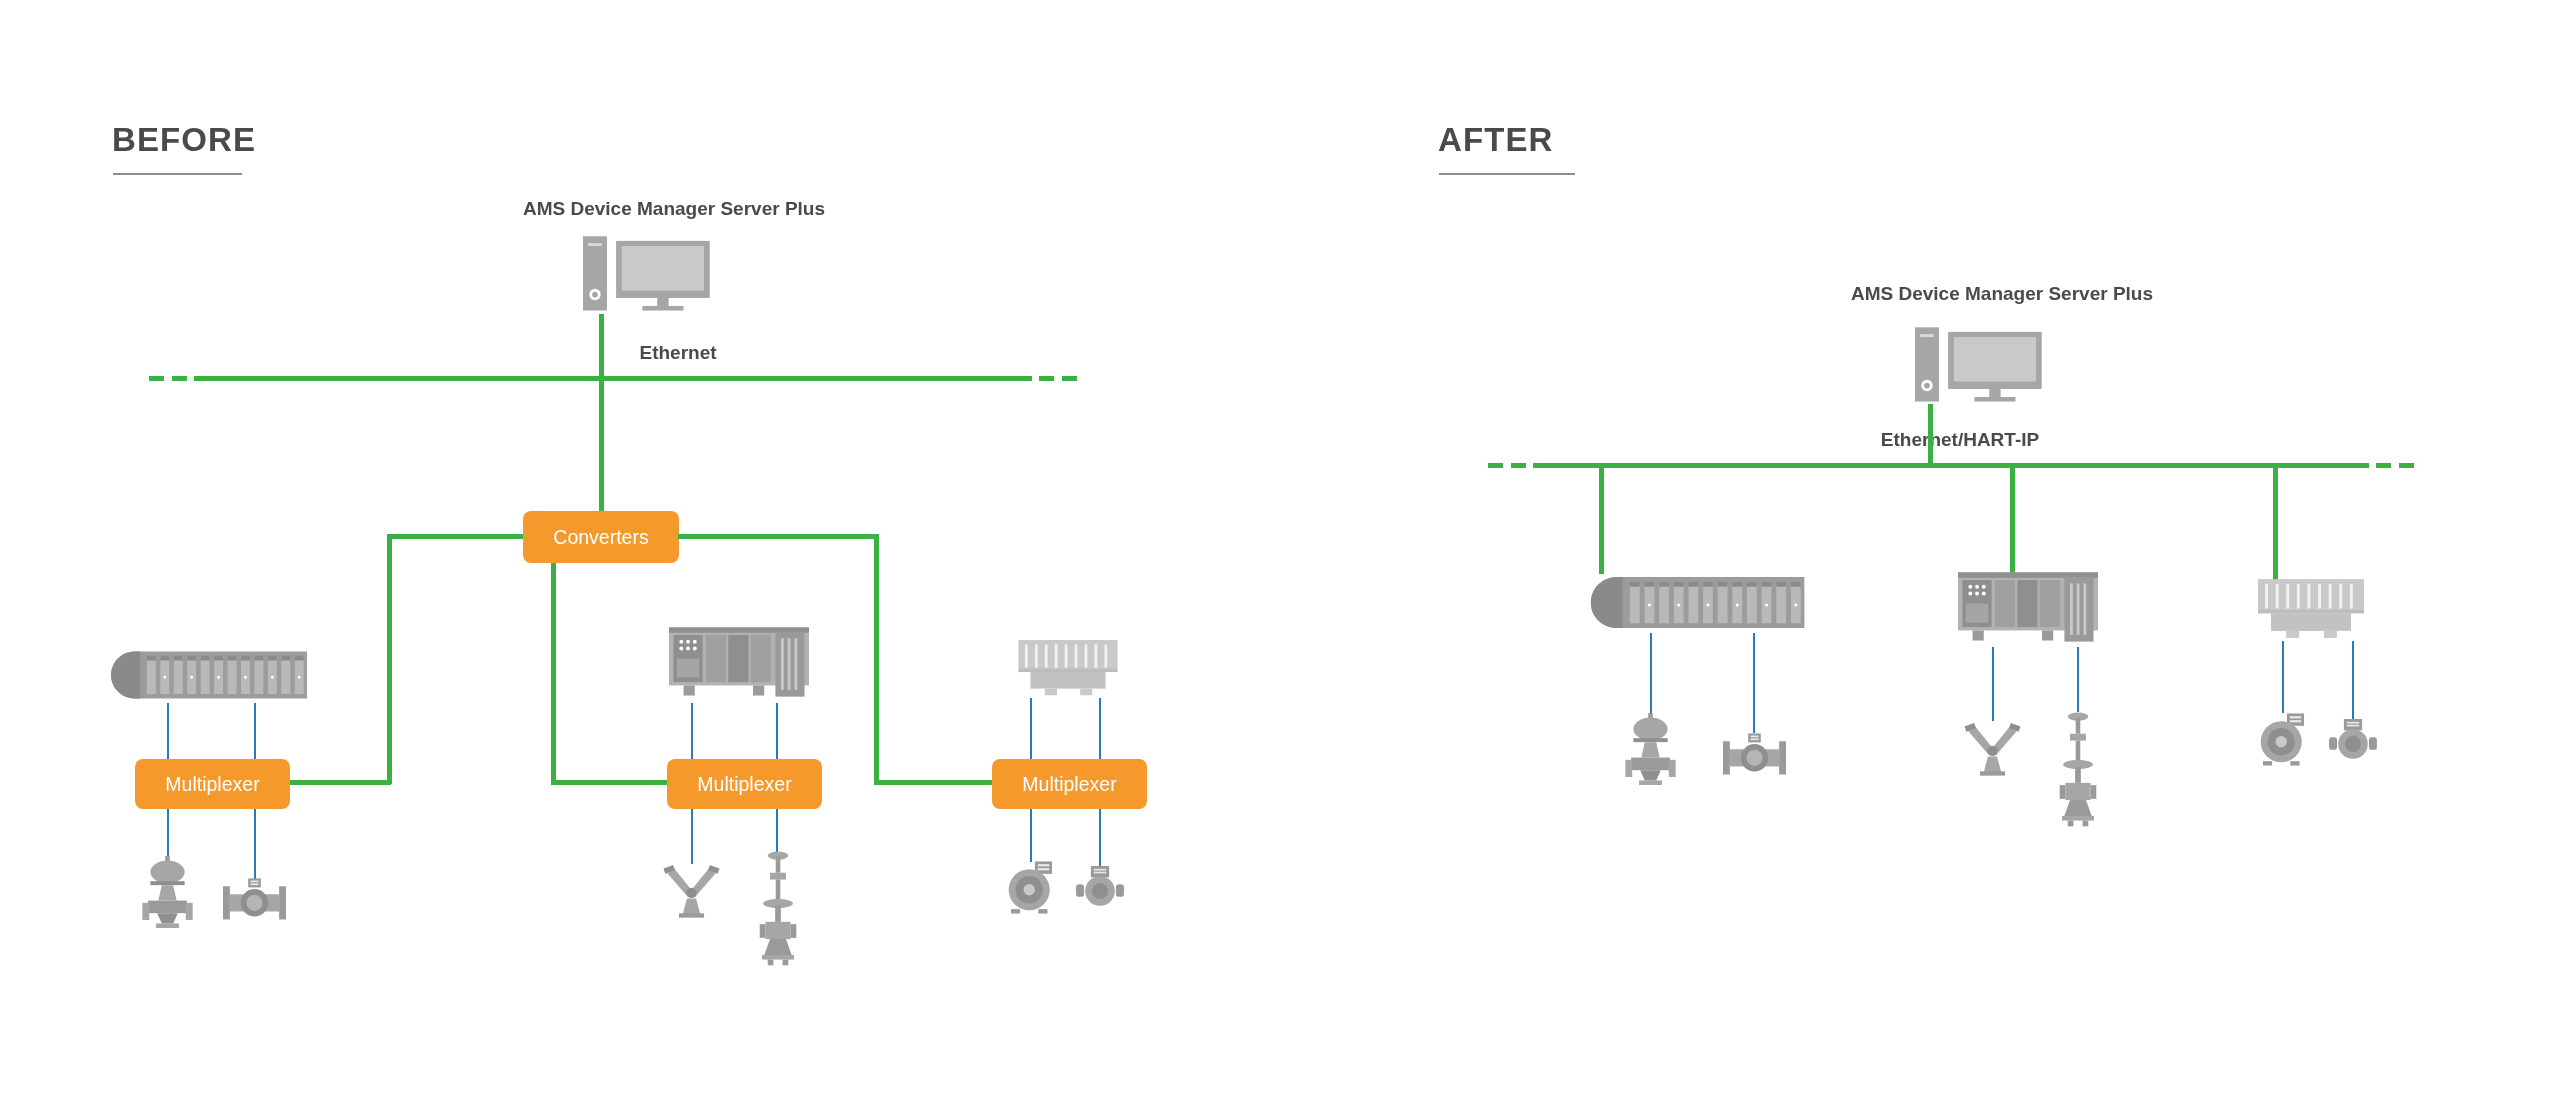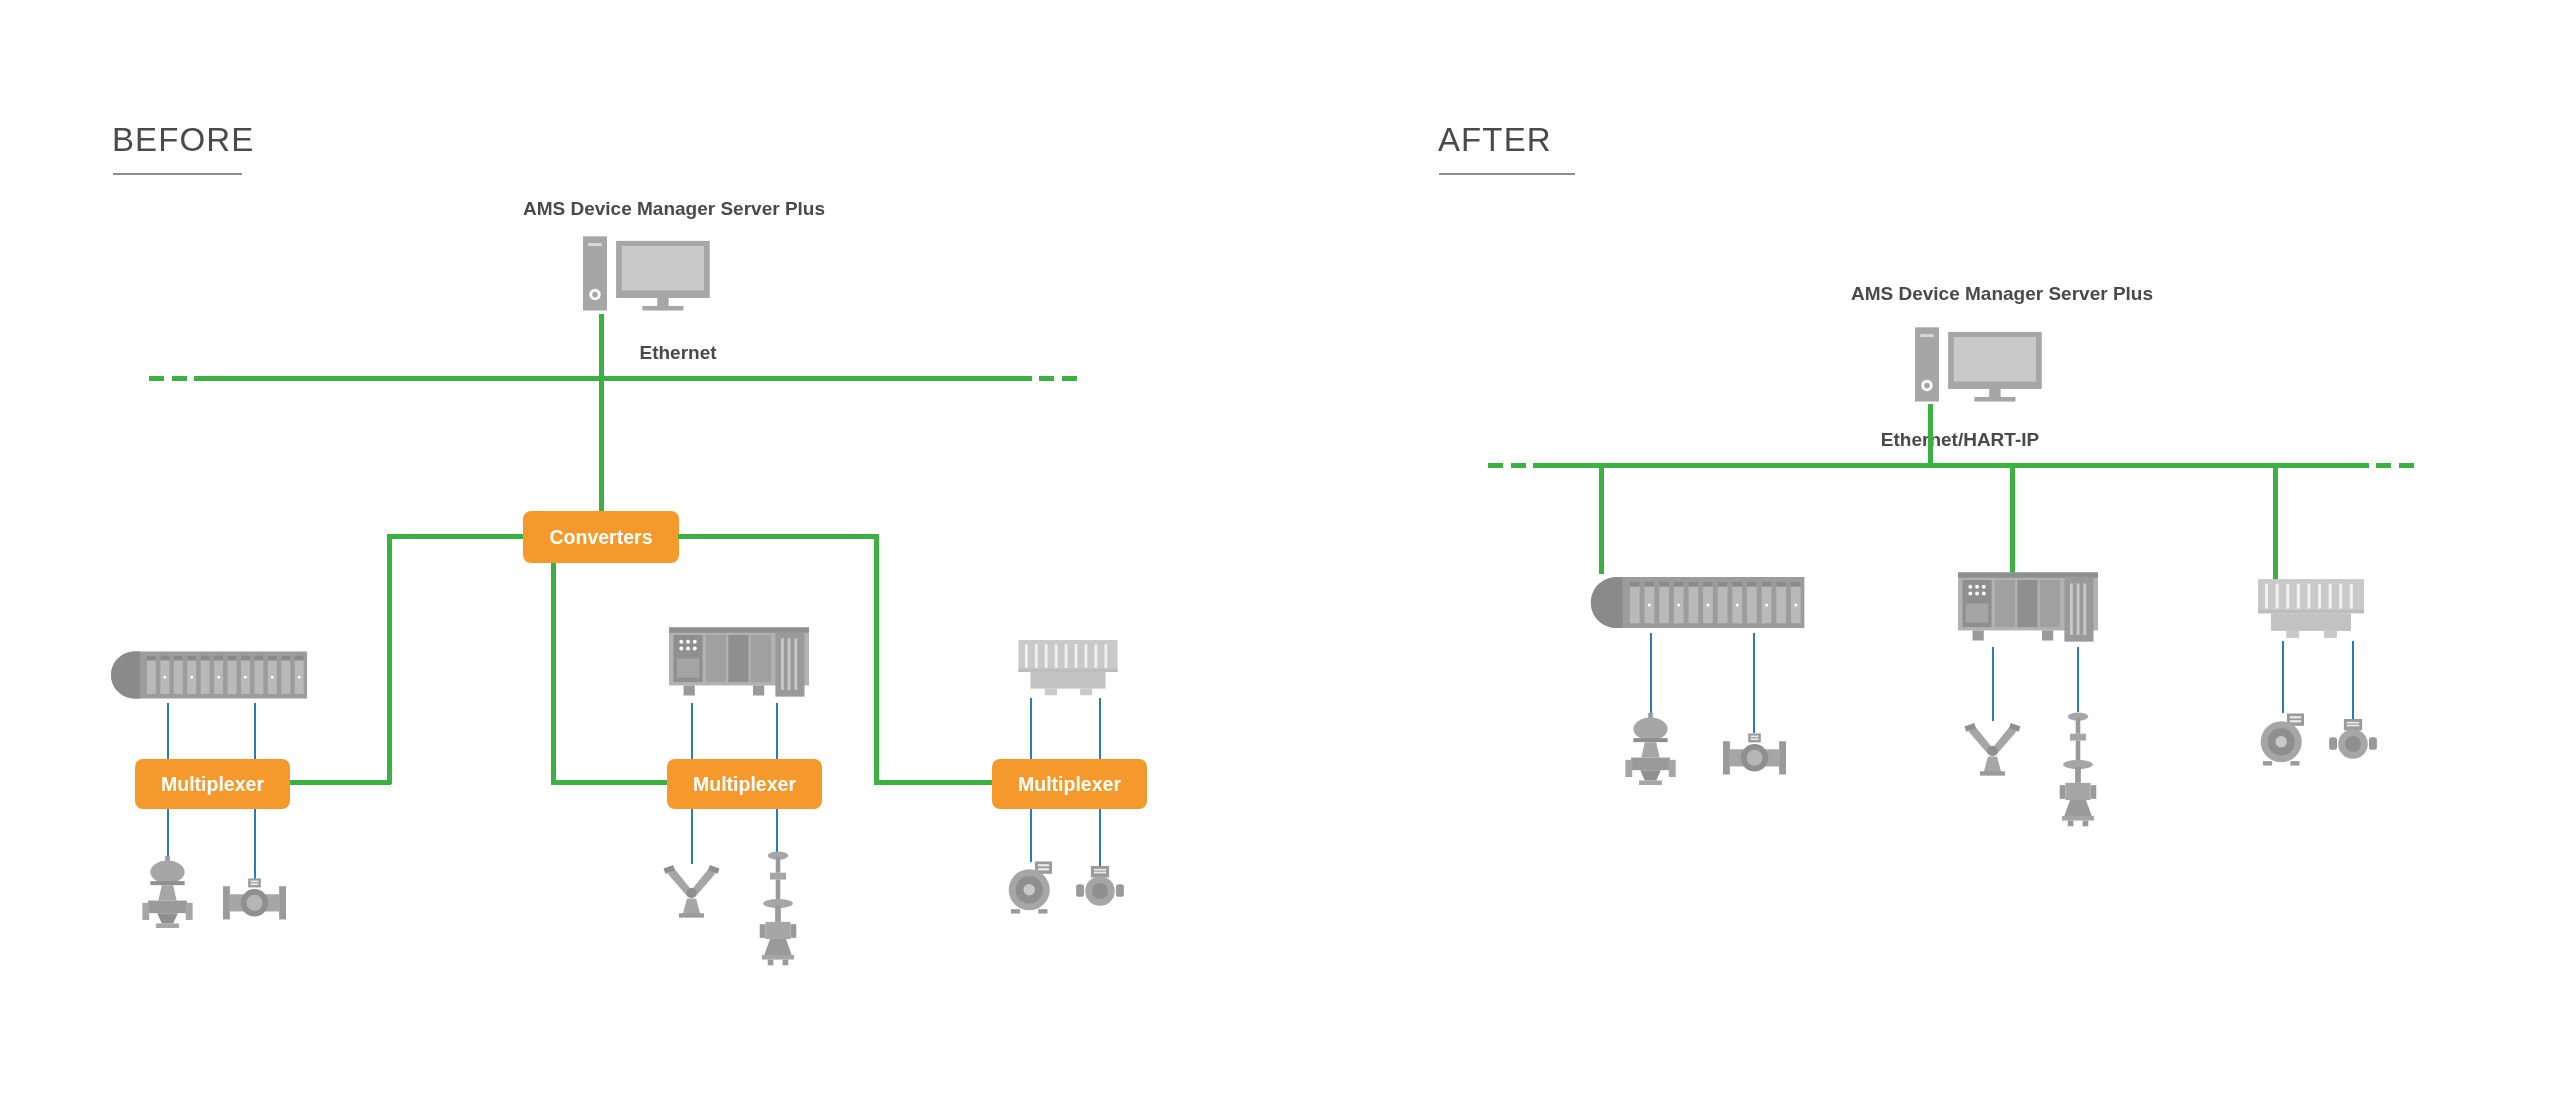--- a/index.html
+++ b/index.html
@@ -15,42 +15,42 @@
   body {
     width: 2576px; height: 1104px;
     font-family: "Liberation Sans", sans-serif;
     position: relative; overflow: hidden;
   }
   .canvas { position: absolute; inset: 0; }
   .panel { position: absolute; inset: 0; }
 
   .panel-title {
     position: absolute;
-    font-size: 33px; font-weight: normal; color: var(--text);
+    font-size: 33px; font-weight: bold; color: var(--text);
     letter-spacing: 1.1px; line-height: 1; white-space: nowrap;
   }
   .title-underline {
     position: absolute; height: 2.3px; background: var(--underline);
   }
   .diagram-label {
     position: absolute; transform: translateX(-50%);
     font-size: 19px; font-weight: bold; color: var(--text);
     line-height: 1; white-space: nowrap;
   }
   .hline { position: absolute; height: 4.6px; background: var(--green); }
   .vline { position: absolute; width: 4.6px; background: var(--green); }
   .hdash {
     position: absolute; height: 4.6px; width: 38px;
     background: repeating-linear-gradient(90deg, var(--green) 0 15px, transparent 15px 23px);
   }
   .wire { position: absolute; width: 2.3px; background: var(--blue); }
   .node-box {
     position: absolute; background: var(--orange); border-radius: 8px;
     display: flex; align-items: center; justify-content: center;
-    color: #ffffff; font-size: 19.5px; font-weight: bold; white-space: nowrap;
+    color: #ffffff; font-size: 19.5px; font-weight: normal; white-space: nowrap;
   }
   .icon { position: absolute; overflow: visible; }
   .defs { position: absolute; width: 0; height: 0; }
 </style>
 </head>
 <body>
 
 <div class="canvas">
 
   <svg class="defs" aria-hidden="true">

